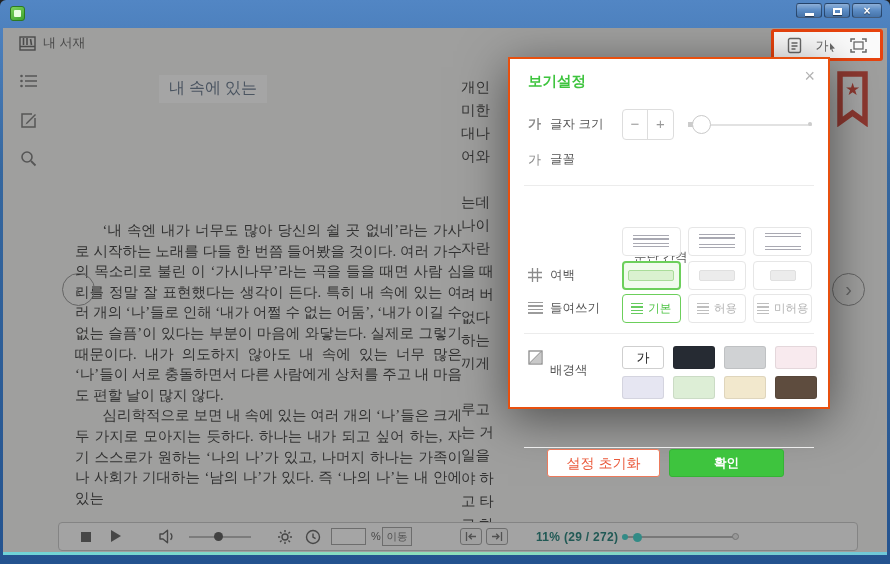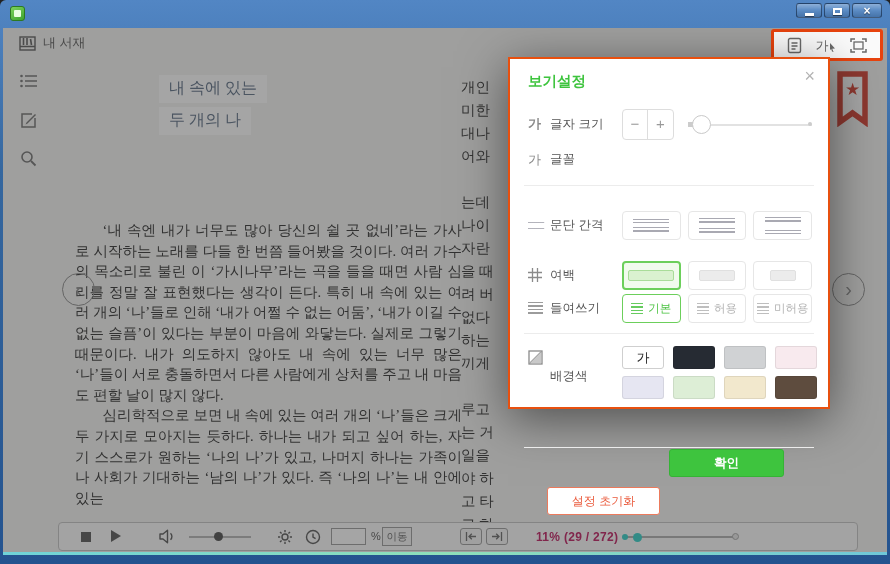--- a/index.html
+++ b/index.html
@@ -67,21 +67,21 @@
     border-left:10px solid #555; border-top:6px solid transparent; border-bottom:6px solid transparent; }
   .tb-vol-track { position:absolute; left:130px; top:13px; width:62px; height:2px; background:#b5b5b5; }
   .tb-vol-knob { position:absolute; left:155px; top:9px; width:9px; height:9px; border-radius:50%; background:#4a4a4a; cursor:pointer; }
   .tb-input { position:absolute; left:272px; top:5px; width:35px; height:17px; border:1px solid #9a9a9a;
     background:#fff; font-size:11px; text-align:right; padding:0 3px; }
   .tb-pct { position:absolute; left:312px; top:7px; font-size:11px; color:#555; }
   .tb-go { position:absolute; left:323px; top:4px; width:30px; height:19px; border:1px solid #9a9a9a;
     background:#f6f6f6; font-size:10.5px; color:#666; text-align:center; line-height:17px; cursor:pointer; }
   .tb-pj { position:absolute; top:5px; width:22px; height:17px; border:1px solid #9a9a9a; border-radius:3px;
     background:#f6f6f6; cursor:pointer; display:flex; align-items:center; justify-content:center; }
-  .tb-progress-text { position:absolute; left:477px; top:7px; font-size:12px; font-weight:bold; color:#be185d; letter-spacing:.3px; }
+  .tb-progress-text { position:absolute; left:477px; top:7px; font-size:12px; font-weight:bold; color:#0f766e; letter-spacing:.3px; }
   .tb-prog-track { position:absolute; left:565px; top:13px; width:113px; height:2px; background:#adadad; }
   .tb-prog-dot1 { position:absolute; left:563px; top:11px; width:6px; height:6px; border-radius:50%; background:#2fd0c7; }
   .tb-prog-knob { position:absolute; left:574px; top:9.5px; width:9px; height:9px; border-radius:50%; background:#2fd0c7; cursor:pointer; }
   .tb-prog-end { position:absolute; left:673px; top:10px; width:7px; height:7px; border-radius:50%; border:1px solid #a5a5a5; background:#e8e8e8; }
   .tb-ic { position:absolute; cursor:pointer; }
 
   
   .dim { position:absolute; left:0; top:0; right:0; bottom:0; background:rgba(55,55,55,.45); }
 
   
@@ -142,22 +142,22 @@
   .glyph-in { width:12px; height:11px;
     background:repeating-linear-gradient(to bottom,currentColor 0 1.4px,transparent 1.4px 3.4px); opacity:.85; }
 
   .swatch-grid { display:grid; grid-template-columns:repeat(4,42px); grid-auto-rows:23px; gap:7px 9px; }
   .swatch { border-radius:3px; cursor:pointer; border:1px solid rgba(0,0,0,.08);
     font-size:13px; color:#222; text-align:center; line-height:21px; }
   .swatch[data-swatch="0"] { border:1px solid #cfcfcf; }
 
   .m-btnrow { position:absolute; top:390px; left:0; right:0; height:28px; }
   .btn-reset { position:absolute; left:37px; width:113px; height:28px; background:#fff;
-    border:1px solid #ec7a5c; border-radius:3px; color:#ea5a3c; font-size:12px;
-    text-align:center; line-height:26px; cursor:pointer;margin-top:38px; }
+    border:1px solid #ec7a5c; border-radius:3px; color:#ea5a3c; font-size:14px;
+    text-align:center; line-height:26px; cursor:pointer; }
   .btn-ok { position:absolute; left:159px; width:115px; height:28px; background:#3ec43e;
     border:1px solid #35b335; border-radius:3px; color:#fff; font-size:12.5px; font-weight:bold;
     text-align:center; line-height:26px; cursor:pointer; }
 
   svg { display:block; }
 </style>
 </head>
 <body>
 
 <div class="window">
@@ -208,21 +208,20 @@
     </div>
     <div class="sidebar-icon si-3">
       <svg width="17" height="17" viewBox="0 0 17 17">
         <circle cx="7" cy="7" r="5" fill="none" stroke="#6f6f6f" stroke-width="1.6"></circle>
         <line x1="11" y1="11" x2="15.5" y2="15.5" stroke="#6f6f6f" stroke-width="1.8"></line>
       </svg>
     </div>
 
     <div class="chapter">
       <div><span class="tbox">내 속에 있는</span></div>
-      <div><span class="tbox">두 개의 나</span></div>
     </div>
 
     <div class="bodytext">
       <p>‘내 속엔 내가 너무도 많아 당신의 쉴 곳 없네’라는 가사로 시작하는 노래를 다들 한 번쯤 들어봤을 것이다. 여러 가수의 목소리로 불린 이 ‘가시나무’라는 곡을 들을 때면 사람 심리를 정말 잘 표현했다는 생각이 든다. 특히 내 속에 있는 여러 개의 ‘나’들로 인해 ‘내가 어쩔 수 없는 어둠’, ‘내가 이길 수 없는 슬픔’이 있다는 부분이 마음에 와닿는다. 실제로 그렇기 때문이다. 내가 의도하지 않아도 내 속에 있는 너무 많은 ‘나’들이 서로 충돌하면서 다른 사람에게 상처를 주고 내 마음도 편할 날이 많지 않다.</p>
       <p>심리학적으로 보면 내 속에 있는 여러 개의 ‘나’들은 크게 두 가지로 모아지는 듯하다. 하나는 내가 되고 싶어 하는, 자기 스스로가 원하는 ‘나의 나’가 있고, 나머지 하나는 가족이나 사회가 기대하는 ‘남의 나’가 있다. 즉 ‘나의 나’는 내 안에 있는</p>
     </div>
 
     <div class="rightpage">
         <div class="rp-line">개인</div>
         <div class="rp-line">미한</div>
@@ -346,21 +345,21 @@
       </div>
 
       <div class="m-row" style="top:87px; height:27px;">
         <span class="m-ic" style="font-size:13px;">가</span>
         <span class="m-label">글꼴</span>
       </div>
 
       <div class="m-div" style="top:126px;"></div>
 
 
-      <div class="m-row" style="top:152px; height:29px;">
+      <div class="m-row" style="top:168px; height:29px;flex-direction:column;">
         <span class="m-ic">
             <span class="glyph-ps ps2" style="transform:scale(.45); transform-origin:left center;">
               <i></i>
               <i></i>
             </span>
           </span>
         <span class="m-label">문단 간격</span>
         <div class="m-ctrl">
           <div class="opt-btn ps-btn">
               <span class="glyph-ps ps1">
@@ -427,21 +426,21 @@
       <div class="m-div" style="top:274px;"></div>
 
       <div class="m-row" style="top:287px; height:53px; align-items:flex-start;">
         <span class="m-ic" style="margin-top:4px;">
           <svg width="15" height="15" viewBox="0 0 15 15">
             <rect x="1" y="1" width="13" height="13" fill="none" stroke="#8a8a8a" stroke-width="1.3"></rect>
             <line x1="2" y1="13" x2="13" y2="2" stroke="#8a8a8a" stroke-width="1.3"></line>
             <path d="M2 13L13 2v11z" fill="#c9c9c9"></path>
           </svg>
         </span>
-        <span class="m-label" style="margin-top:22px;">배경색</span>
+        <span class="m-label" style="margin-top:16px;">배경색</span>
         <div class="m-ctrl" style="top:0;">
           <div class="swatch-grid">
             <div class="swatch" data-swatch="0" style="background: rgb(255, 255, 255);">가</div>
             <div class="swatch" data-swatch="1" style="background: rgb(38, 43, 51);"></div>
             <div class="swatch" data-swatch="2" style="background: rgb(208, 210, 212);"></div>
             <div class="swatch" data-swatch="3" style="background: rgb(248, 234, 238);"></div>
             <div class="swatch" data-swatch="4" style="background: rgb(230, 230, 242);"></div>
             <div class="swatch" data-swatch="5" style="background: rgb(221, 238, 214);"></div>
             <div class="swatch" data-swatch="6" style="background: rgb(242, 232, 205);"></div>
             <div class="swatch" data-swatch="7" style="background: rgb(94, 76, 62);"></div>

